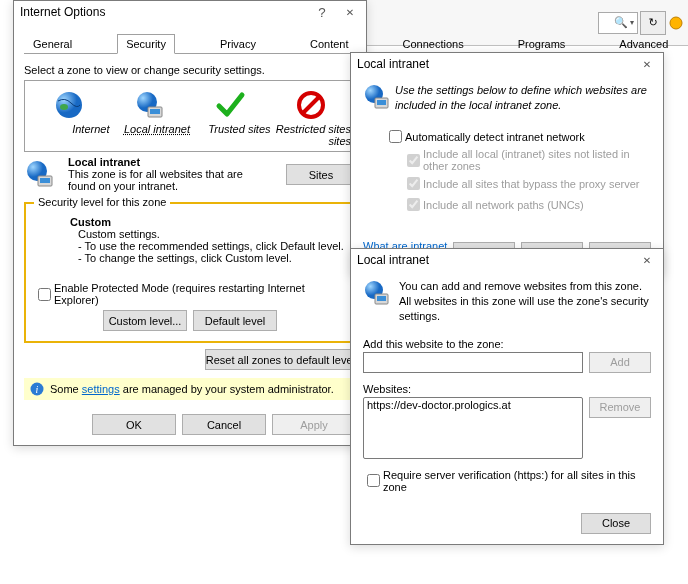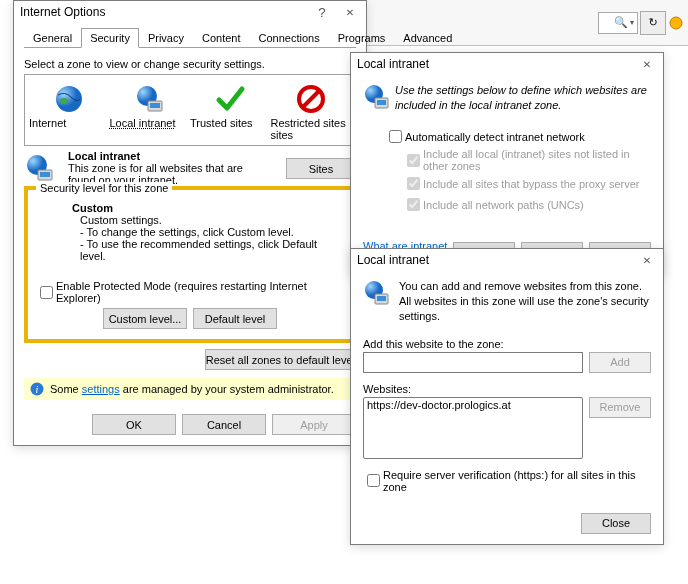--- a/index.html
+++ b/index.html
@@ -6,30 +6,30 @@
   .window { position: absolute; background: #fff; border: 1px solid #7b7b7b; box-shadow: 0 2px 10px rgba(0,0,0,0.15); }
   .titlebar { display: flex; align-items: center; justify-content: space-between; height: 22px; padding: 0 4px 0 6px; font-size: 12px; background: #fff; }
   .titlebar .tb-left { display: flex; align-items: center; gap: 6px; }
   .titlebar .tb-right { display: flex; align-items: center; gap: 4px; }
   .tb-icon-btn { width: 24px; height: 18px; display: flex; align-items: center; justify-content: center; background: transparent; border: none; cursor: pointer; color: #555; }
   .close-x::before { content: "✕"; font-size: 10px; }
 
   
   #internet-options { top: 0; left: 13px; width: 352px; }
   #io-body { padding: 2px 10px 8px 10px; }
-  .tabstrip { display: flex; border-bottom: 1px solid #a0a0a0; margin-top: 2px; }
+  .tabstrip { display: flex; border-bottom: 1px solid #a0a0a0; margin-top: 8px; gap: 36px; }
   .tab { padding: 3px 8px; border: 1px solid transparent; border-bottom: none; cursor: pointer; position: relative; top: 1px; background: transparent; }
   .tab.active { border-color: #a0a0a0; background: #fff; border-bottom: 1px solid #fff; }
   .section-title { margin: 10px 0 4px 0; }
   .zonebox { border: 1px solid #a0a0a0; padding: 6px 4px 2px 4px; display: flex; }
-  .zone { flex: 1; text-align: left; font-size: 11px; cursor: pointer; padding: 2px 0; }
+  .zone { flex: 1; text-align: right; font-size: 11px; cursor: pointer; padding: 2px 0; font-style: italic; }
   .zone .zicon { width: 32px; height: 32px; margin: 0 auto 2px auto; }
   .zone.sel .zlabel { text-decoration: dotted underline; }
   .globe svg, .checkmark svg, .noentry svg { display: block; }
-  .fieldset { border: 4px solid #eab308; margin-top: 0; padding: 8px 8px 10px 8px; position: relative; }
+  .fieldset { border: 2px solid #eab308; margin-top: 10px; padding: 8px 8px 10px 8px; position: relative; }
   .fieldset > .legend { position: absolute; top: -8px; left: 8px; background: #fff; padding: 0 4px; }
   .btn { background: #e1e1e1; border: 1px solid #adadad; padding: 2px 0; min-width: 84px; height: 21px; font-size: 11px; cursor: pointer; }
   .btn:disabled { color: #9d9d9d; background: #efefef; cursor: default; }
   .btn-wide { min-width: 150px; }
   .dlg-buttons { display: flex; justify-content: flex-end; gap: 6px; padding: 6px 10px 10px 0; }
   .link { color: #0066cc; text-decoration: underline; cursor: pointer; }
   .infobar { background: #ffffcc; padding: 4px 6px; margin-top: 8px; display: flex; align-items: center; gap: 6px; }
   .info-icon svg { display: block; }
   .checkbox-row { display: flex; align-items: center; margin: 2px 0; }
   .checkbox-row label.disabled { color: #9d9d9d; }
@@ -166,22 +166,22 @@
         <button class="btn" style="min-width:70px;">Sites</button>
       </div>
     </div>
 
     <div class="fieldset">
       <div class="legend">Security level for this zone</div>
       <div style="padding:4px 0 0 36px;">
         <div class="bold">Custom</div>
         <div style="padding-left:8px;">
           <div>Custom settings.</div>
+          <div>- To use the recommended settings, click Default level.</div>
           <div>- To change the settings, click Custom level.</div>
-          <div>- To use the recommended settings, click Default level.</div>
         </div>
       </div>
       <div class="checkbox-row" style="margin-top:18px;">
         <input type="checkbox" style="">
         <label>Enable Protected Mode (requires restarting Internet Explorer)</label>
       </div>
       <div style="display:flex; justify-content:center; gap:6px; margin-top:4px;">
         <button class="btn">Custom level...</button>
         <button class="btn">Default level</button>
       </div>

